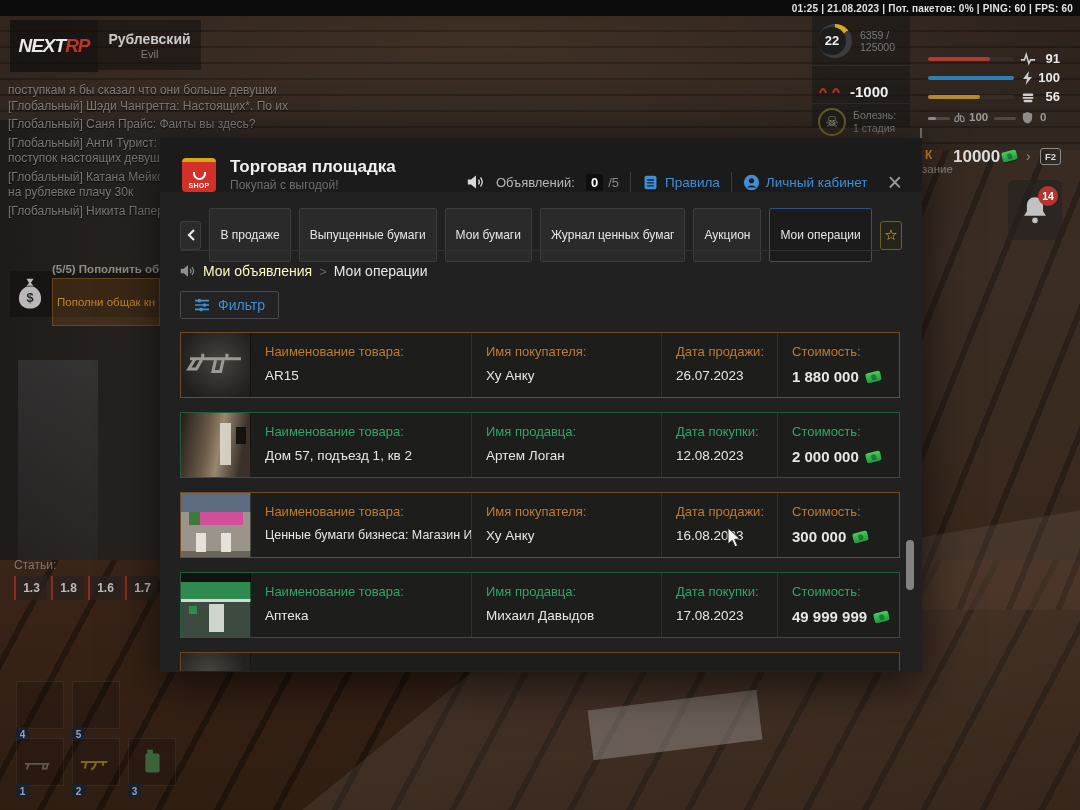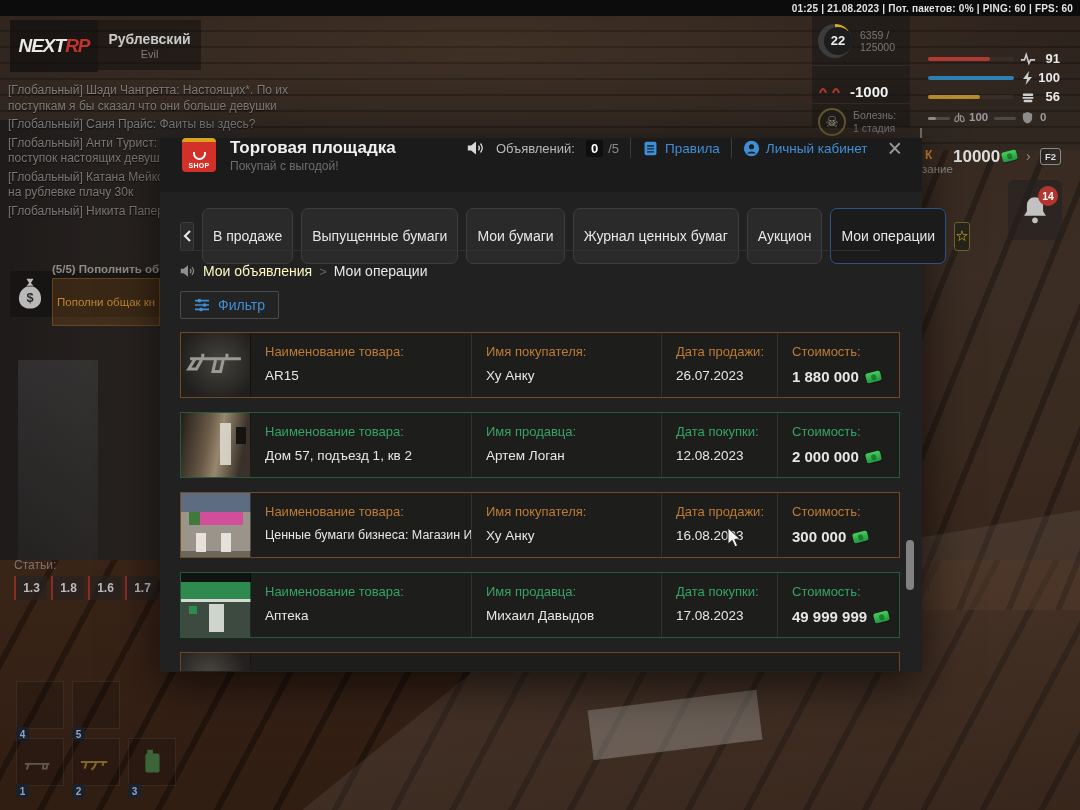--- a/index.html
+++ b/index.html
@@ -71,21 +71,21 @@
   .slotkey { position:absolute; width:13px; height:14px; background:rgba(24,32,46,.8); color:#8fa3c6;
     font-size:10px; font-weight:bold; display:flex; align-items:center; justify-content:center; }
   .slot svg { position:absolute; inset:6px; opacity:.55; }
 
   
   .hud { position:absolute; z-index:3; }
   .level-panel { left:812px; top:16px; width:98px; height:111px; background:rgba(22,22,22,.55); }
   .lp-row { display:flex; align-items:center; border-bottom:1px solid rgba(255,255,255,.06); padding:0 6px; }
   .lp-row.r1 { height:50px; } .lp-row.r2 { height:25px;margin-top:13px; } .lp-row.r3 { height:35px; border-bottom:none; }
   .lvl-circle { width:34px; height:34px; border-radius:50%; background:conic-gradient(#d6a928 0 14%, #3c3c3c 14% 100%);
-    display:flex; align-items:center; justify-content:flex-end; flex:0 0 34px; }
+    display:flex; align-items:center; justify-content:flex-start; flex:0 0 34px; }
   .lvl-circle b { width:28px; height:28px; border-radius:50%; background:#1d1d1d; color:#eee; font-size:13px;
     display:flex; align-items:center; justify-content:center; }
   .xp { margin-left:8px; font-size:10.5px; color:#787878; line-height:12px; }
   .squig { width:28px; height:12px; flex:0 0 28px; }
   .dmg { margin-left:4px; font-size:15px; font-weight:bold; color:#f2f2f2; }
   .skull-circle { width:28px; height:28px; border-radius:50%; border:2px solid rgba(160,140,60,.55);
     display:flex; align-items:center; justify-content:center; flex:0 0 28px; color:#9b9b8d; font-size:15px; }
   .disease { margin-left:7px; font-size:10.5px; color:#787878; line-height:12.5px; }
 
   .money-hud { left:922px; top:22px; display:flex; align-items:center; gap:9px; }
@@ -118,21 +118,21 @@
     font-size:9.5px; font-weight:bold; color:#dcdcdc; display:flex; align-items:center; justify-content:center; background:rgba(40,40,40,.5); }
 
   .bell-panel { left:1008px; top:180px; width:54px; height:60px; background:rgba(32,32,32,.55); border-radius:6px; }
   .bell-panel svg { position:absolute; left:13px; top:15px; width:28px; height:30px; color:#c2c2c2; }
   .bell-badge { position:absolute; left:30px; top:6px; width:20px; height:20px; border-radius:50%; background:#b3362e;
     color:#fff; font-size:10.5px; font-weight:bold; display:flex; align-items:center; justify-content:center; }
 
   
   .dialog { position:absolute; left:160px; top:138px; width:762px; height:534px; background:#212121; z-index:10;
     box-shadow:0 12px 45px rgba(0,0,0,.65); }
-  .dlg-header { position:relative; height:54px; background:#1b1b1b; display:flex; align-items:flex-start; padding:0 20px 0 22px; }
+  .dlg-header { position:relative; height:54px; background:#1b1b1b; display:flex; align-items:flex-end; padding:0 20px 0 22px; }
   .shop-icon { width:34px; height:34px; border-radius:4px; background:linear-gradient(180deg,#d8a51c 0 4px, #d3302a 4px);
     display:flex; flex-direction:column; align-items:center; justify-content:flex-end; padding-bottom:3px; flex:0 0 34px; }
   .shop-smile { width:13px; height:8px; border:2.5px solid #fff; border-top:none; border-radius:0 0 9px 9px; margin-bottom:2px; }
   .shop-word { font-size:7px; font-weight:bold; color:#fff; letter-spacing:.3px; }
   .dlg-titles { margin-left:14px; }
   .dlg-title { font-size:17px; font-weight:bold; color:#f0f0f0; }
   .dlg-sub { font-size:12px; color:#6e6e6e; margin-top:1px; }
   .hdr-right { margin-left:auto; display:flex; align-items:center; gap:11px; }
   .mega { width:18px; height:16px; color:#d8d8d8; }
   .ads-label { font-size:13px; color:#b8b8b8; }
@@ -141,22 +141,22 @@
   .hdr-div { width:1px; height:20px; background:#3b3b3b; }
   .hdr-link { display:flex; align-items:center; gap:6px; cursor:pointer; }
   .hdr-link span { font-size:13.5px; color:#3f8fd6; }
   .hdr-link svg { width:17px; height:17px; }
   .dlg-close { font-size:25px; color:#9a9a9a; line-height:20px; margin-left:9px; cursor:pointer; }
 
   .tabs { position:absolute; left:20px; top:70px; width:722px; display:flex; align-items:center; gap:8px; }
   .back-btn { width:25px; height:29px; background:#2b2b2b; border:1px solid #3d3d3d; border-radius:3px;
     display:flex; align-items:center; justify-content:center; cursor:pointer; }
   .back-btn svg { width:12px; height:14px; color:#e8e8e8; }
-  .tab { padding:19px 10px; font-size:14px; color:#e6e6e6; background:#2a2a2a; border:1px solid #3d3d3d;
-    border-radius:7px; white-space:nowrap; cursor:pointer; }
+  .tab { padding:19px 10px; font-size:12px; color:#e6e6e6; background:#2a2a2a; border:1px solid #3d3d3d;
+    border-radius:2px; white-space:nowrap; cursor:pointer; }
   .tab.active { background:#1b1b1b; border-color:#2e5380; }
   .star-btn { margin-left:auto; width:26px; height:29px; background:#26231a; border:1px solid #6b6126; border-radius:3px;
     color:#e5c42d; font-size:15px; display:flex; align-items:center; justify-content:center; cursor:pointer; }
 
   .dlg-sep { position:absolute; left:20px; top:112px; width:700px; height:1px; background:#313131; }
 
   .breadcrumb { position:absolute; left:20px; top:125px; display:flex; align-items:center; gap:7px; }
   .breadcrumb .mega { color:#8f8f8f; width:16px; height:14px; }
   .bc-parent { font-size:14px; color:#fef9c3; }
   .bc-sep { font-size:13px; color:#666; }
@@ -226,22 +226,22 @@
     <div class="logo-brand">
       <b><span>NEXT</span><i>RP</i></b>
     </div>
     <div class="logo-server">
       <span class="srv">Рублевский</span>
       <span class="mode">Evil</span>
     </div>
   </div>
 
   <div class="chat">
+    <div>поступкам я бы сказал что они больше девушки</div>
     <div>[Глобальный] Шэди Чангретта: Настоящих*. По их</div>
-    <div>поступкам я бы сказал что они больше девушки</div>
     <div class="gap">[Глобальный] Саня Прайс: Фаиты вы здесь?</div>
     <div class="gap">[Глобальный] Анти Турист: С</div>
     <div>поступок настоящих девуше</div>
     <div class="gap">[Глобальный] Катана Мейко</div>
     <div>на рублевке плачу 30к</div>
     <div class="gap">[Глобальный] Никита Папер</div>
   </div>
 
   <div class="quest-left">
     <svg class="bag-icon" viewBox="0 0 24 28">

